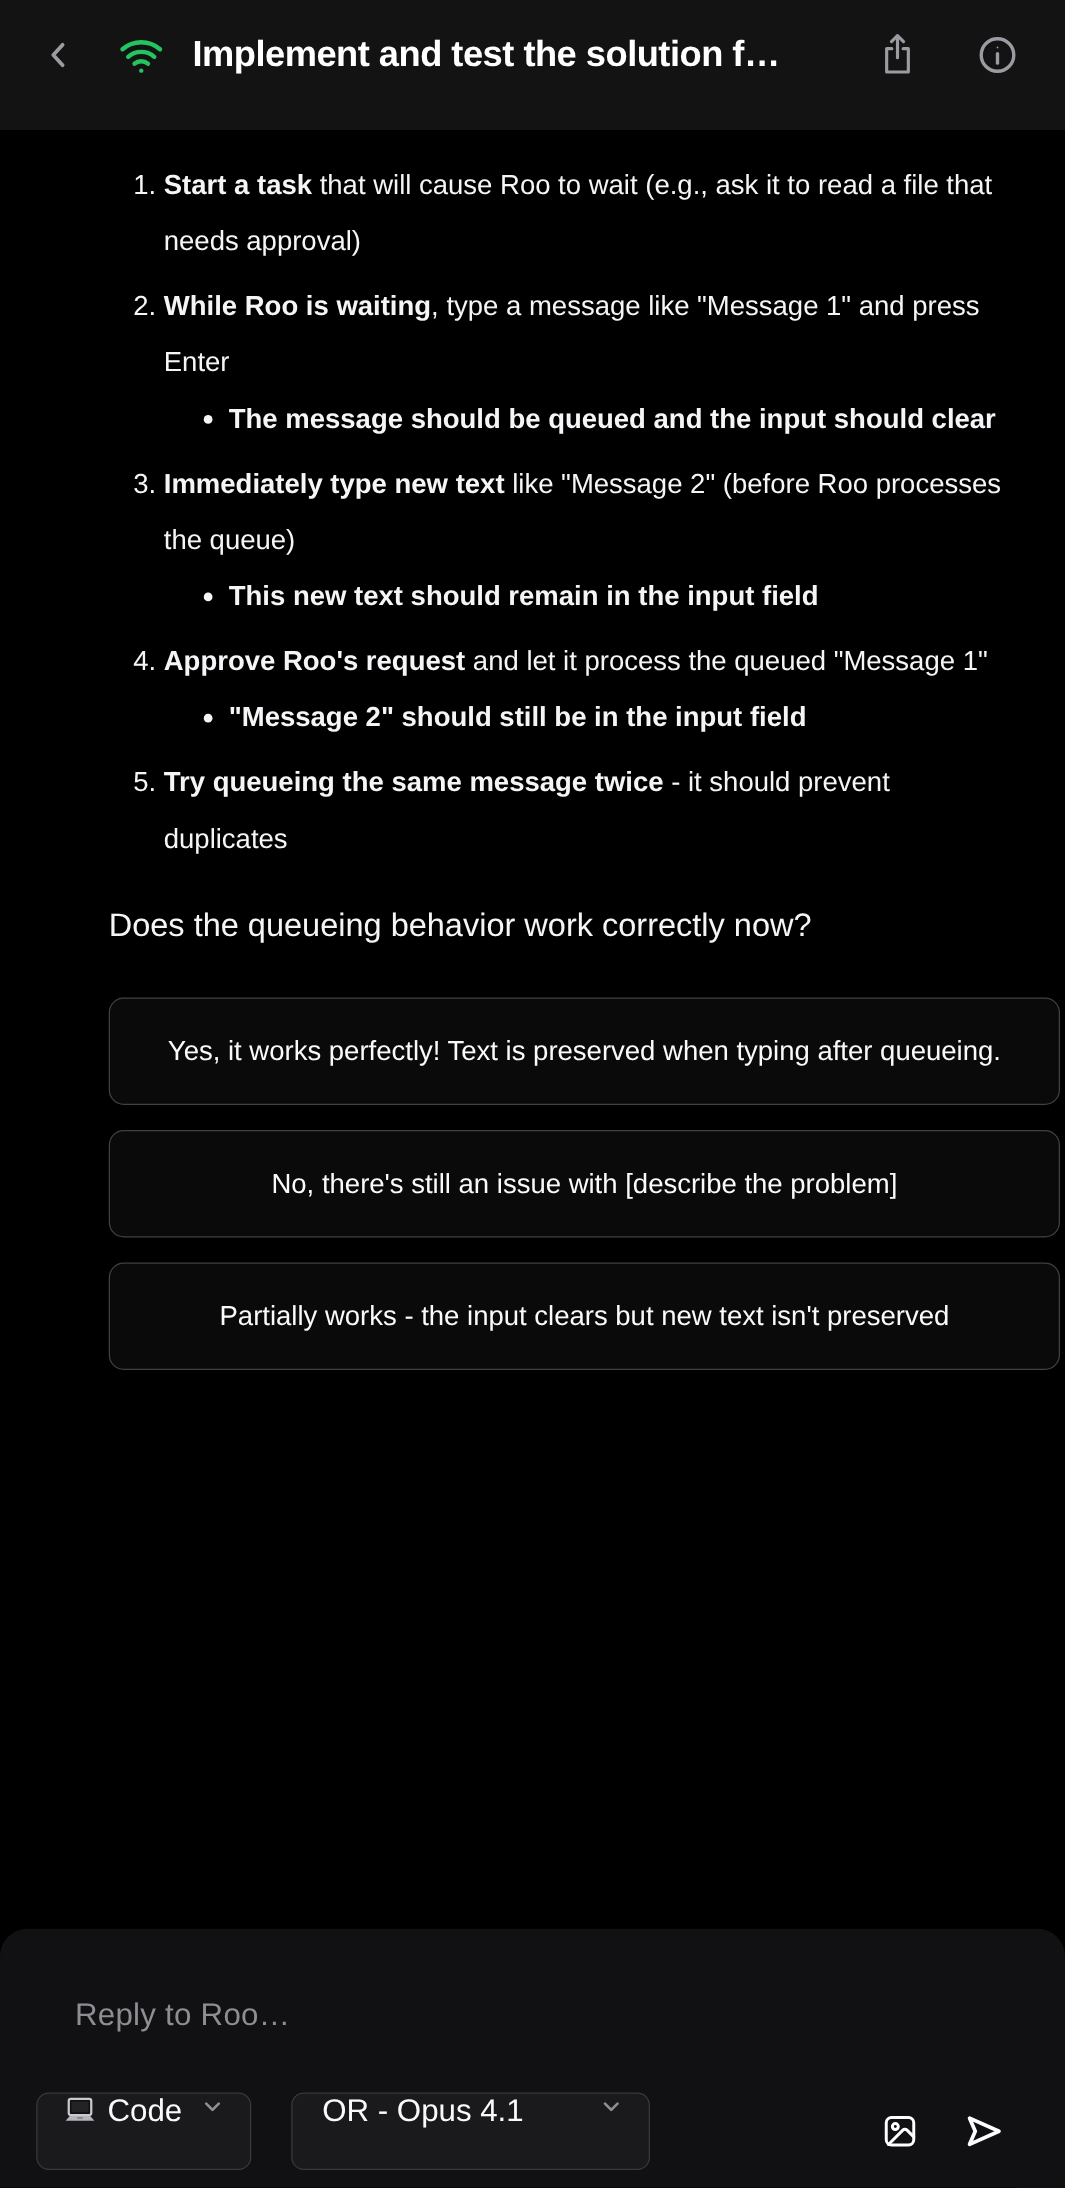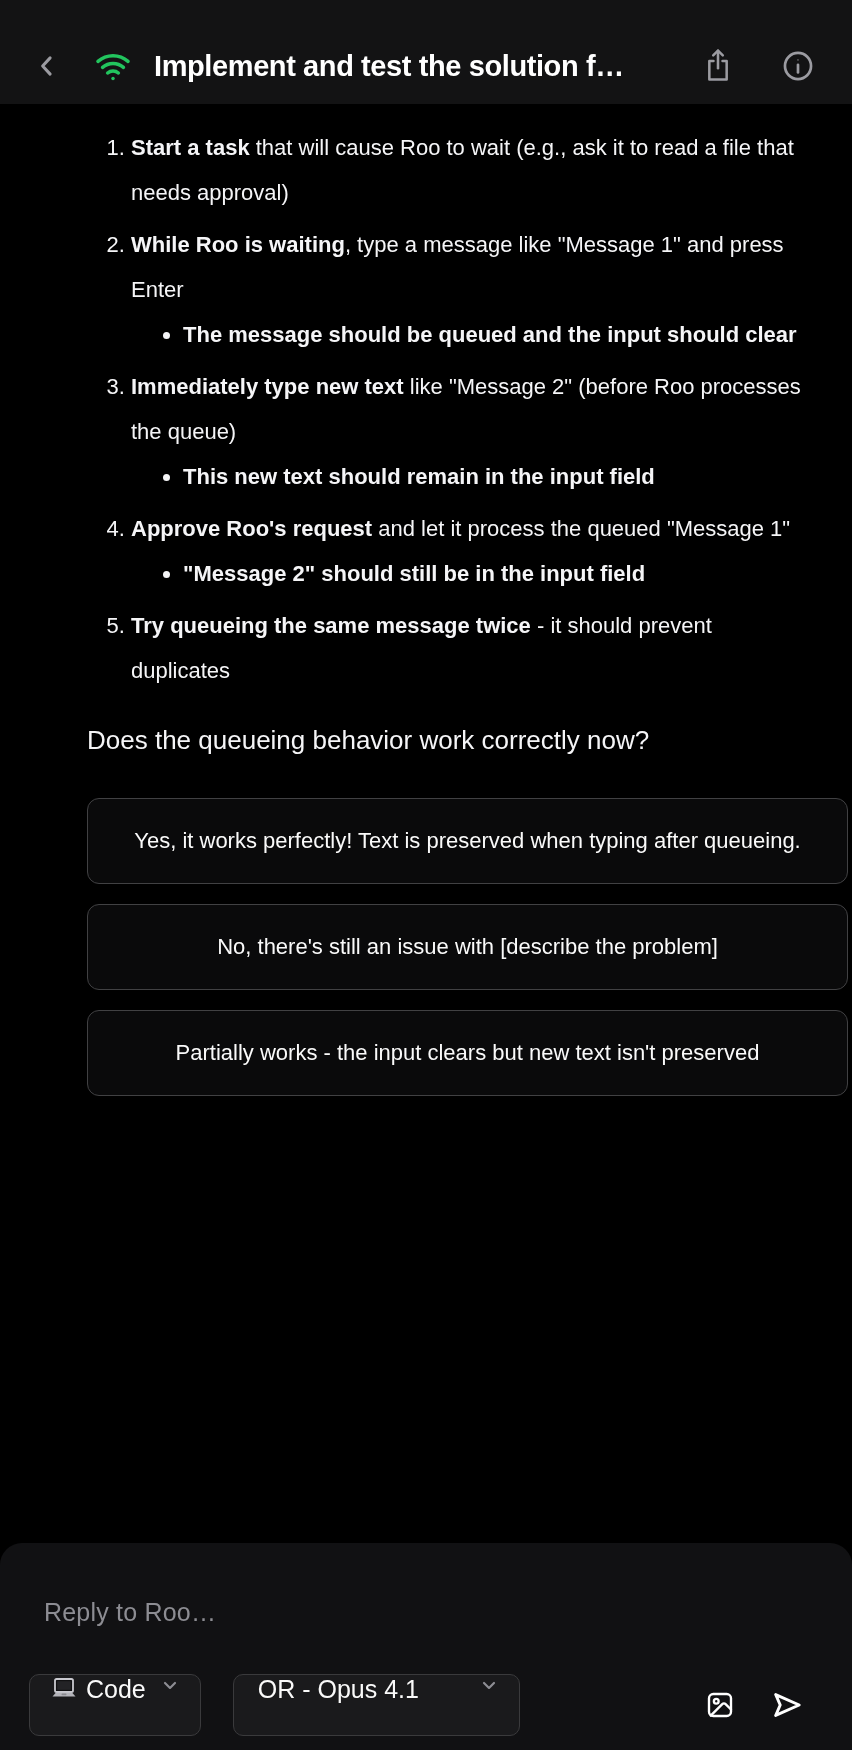--- a/index.html
+++ b/index.html
@@ -7,21 +7,21 @@
     width:852px;height:1750px;position:relative;overflow:hidden;
     background:#000;color:#f5f5f7;
     font-family:"Liberation Sans","DejaVu Sans",sans-serif;
     -webkit-font-smoothing:antialiased;
   }
   .screen{position:absolute;inset:0;}
 
   
   .topbar{
     position:absolute;top:0;left:0;right:0;height:104px;
-    background:#131314;display:flex;align-items:flex-end;
+    background:#131314;display:flex;align-items:center;
     box-sizing:border-box;padding:0 36px 16px 30px;
   }
   .icon-btn{
     background:none;border:none;padding:0;margin:0;cursor:pointer;
     display:flex;align-items:center;justify-content:center;
   }
   .back-btn{width:34px;height:44px;margin-right:30px;}
   .wifi-wrap{width:38px;height:44px;display:flex;align-items:center;justify-content:center;margin-right:22px;}
   .title{
     flex:1;min-width:0;font-size:29px;font-weight:700;color:#ffffff;
@@ -54,21 +54,21 @@
     font-family:inherit;font-size:22px;line-height:40px;color:#fafafa;
     text-align:center;cursor:pointer;
   }
 
   
   .composer{
     position:absolute;left:0;right:0;bottom:0;height:207px;
     background:#111113;border-radius:22px 22px 0 0;box-sizing:border-box;
   }
   .reply-placeholder{
-    position:absolute;left:44px;top:1598px;top:55px;
+    position:absolute;left:60px;top:1598px;top:55px;
     font-size:25px;color:#8d8d93;letter-spacing:0.2px;cursor:text;
   }
   .composer-row{
     position:absolute;left:29px;right:44px;bottom:14px;height:62px;
     display:flex;align-items:center;
   }
   .pill{
     height:62px;box-sizing:border-box;
     display:flex;align-items:flex-start;
     background:#1a1a1c;border:1.5px solid #3a3a3c;border-radius:10px;

